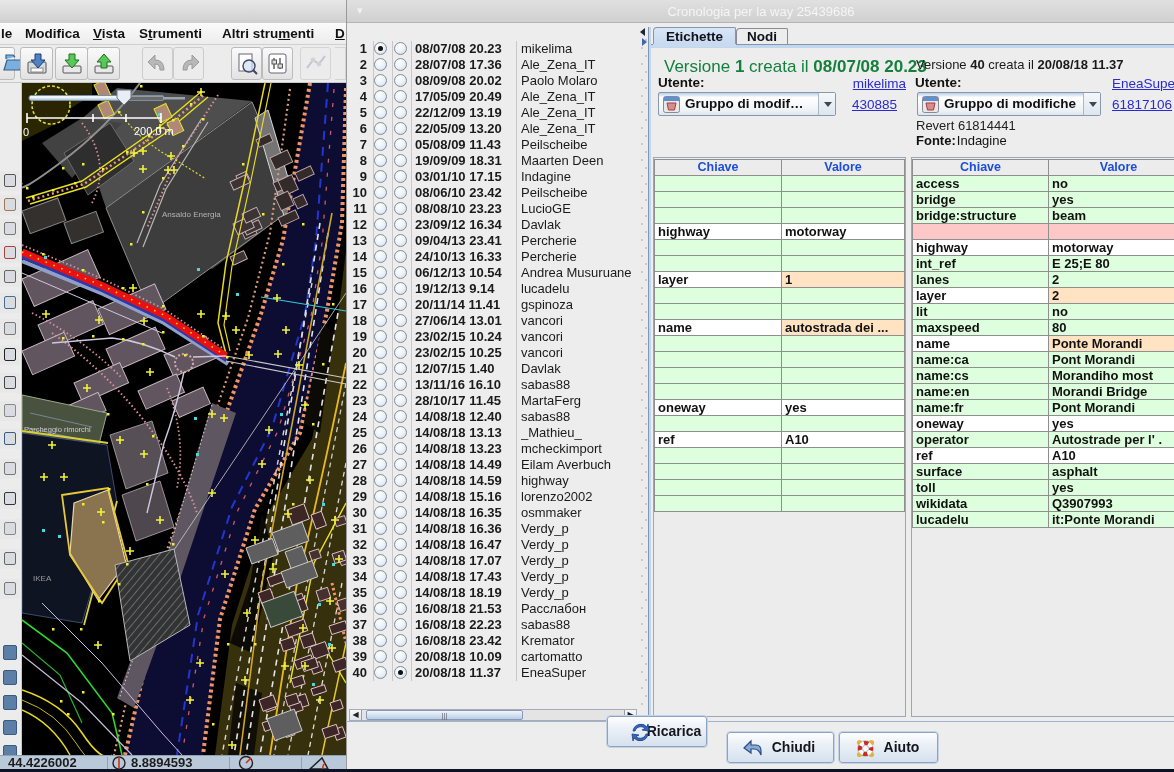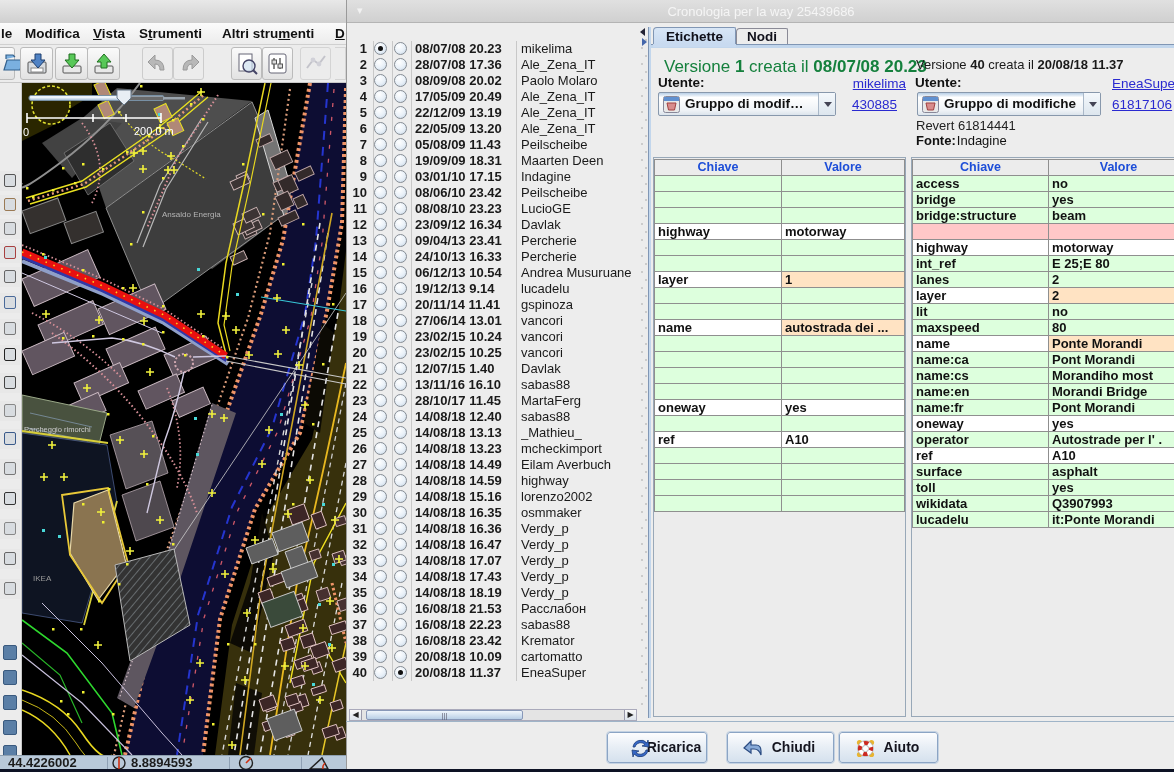--- a/index.html
+++ b/index.html
@@ -1100,21 +1100,21 @@
         <td class="g">Q3907993</td>
       </tr>
 <tr>
         <td class="g">lucadelu</td>
         <td class="g">it:Ponte Morandi</td>
       </tr>
 </tbody>
   </table>
 
 <div class="abs" style="left:346px;top:721px;width:828px;height:1px;background:#9fb4c8"></div>
-<div class="btn" style="left:607px;top:732px;width:100px">
+<div class="btn" style="left:607px;top:716px;width:100px">
   <svg class="abs" style="left:22px;top:5px" width="21" height="21" viewBox="0 0 21 21">
       <path d="M3,9 A8,8 0 0 1 17,5 L18,2 L19,9 L12,8 L15,6.5 A6,6 0 0 0 5,9 Z" fill="#3566c4" stroke="#1e3f7a" stroke-width="0.8"></path>
       <path d="M18,12 A8,8 0 0 1 4,16 L3,19 L2,12 L9,13 L6,14.5 A6,6 0 0 0 16,12 Z" fill="#3566c4" stroke="#1e3f7a" stroke-width="0.8"></path>
     </svg>
   <span style="margin-left:34px;line-height:29px">Ricarica</span>
 </div>
 <div class="btn" style="left:727px;top:732px;width:107px">
   <svg class="abs" style="left:14px;top:5px" width="22" height="21" viewBox="0 0 22 21">
       <path d="M2,10 L9,3 L9,7 L14,7 Q19,7 19,13 L19,17 Q17,11 12,11 L9,11 L9,15 Z" fill="#88aad8" stroke="#2a4a80" stroke-width="1.2"></path>
     </svg>

